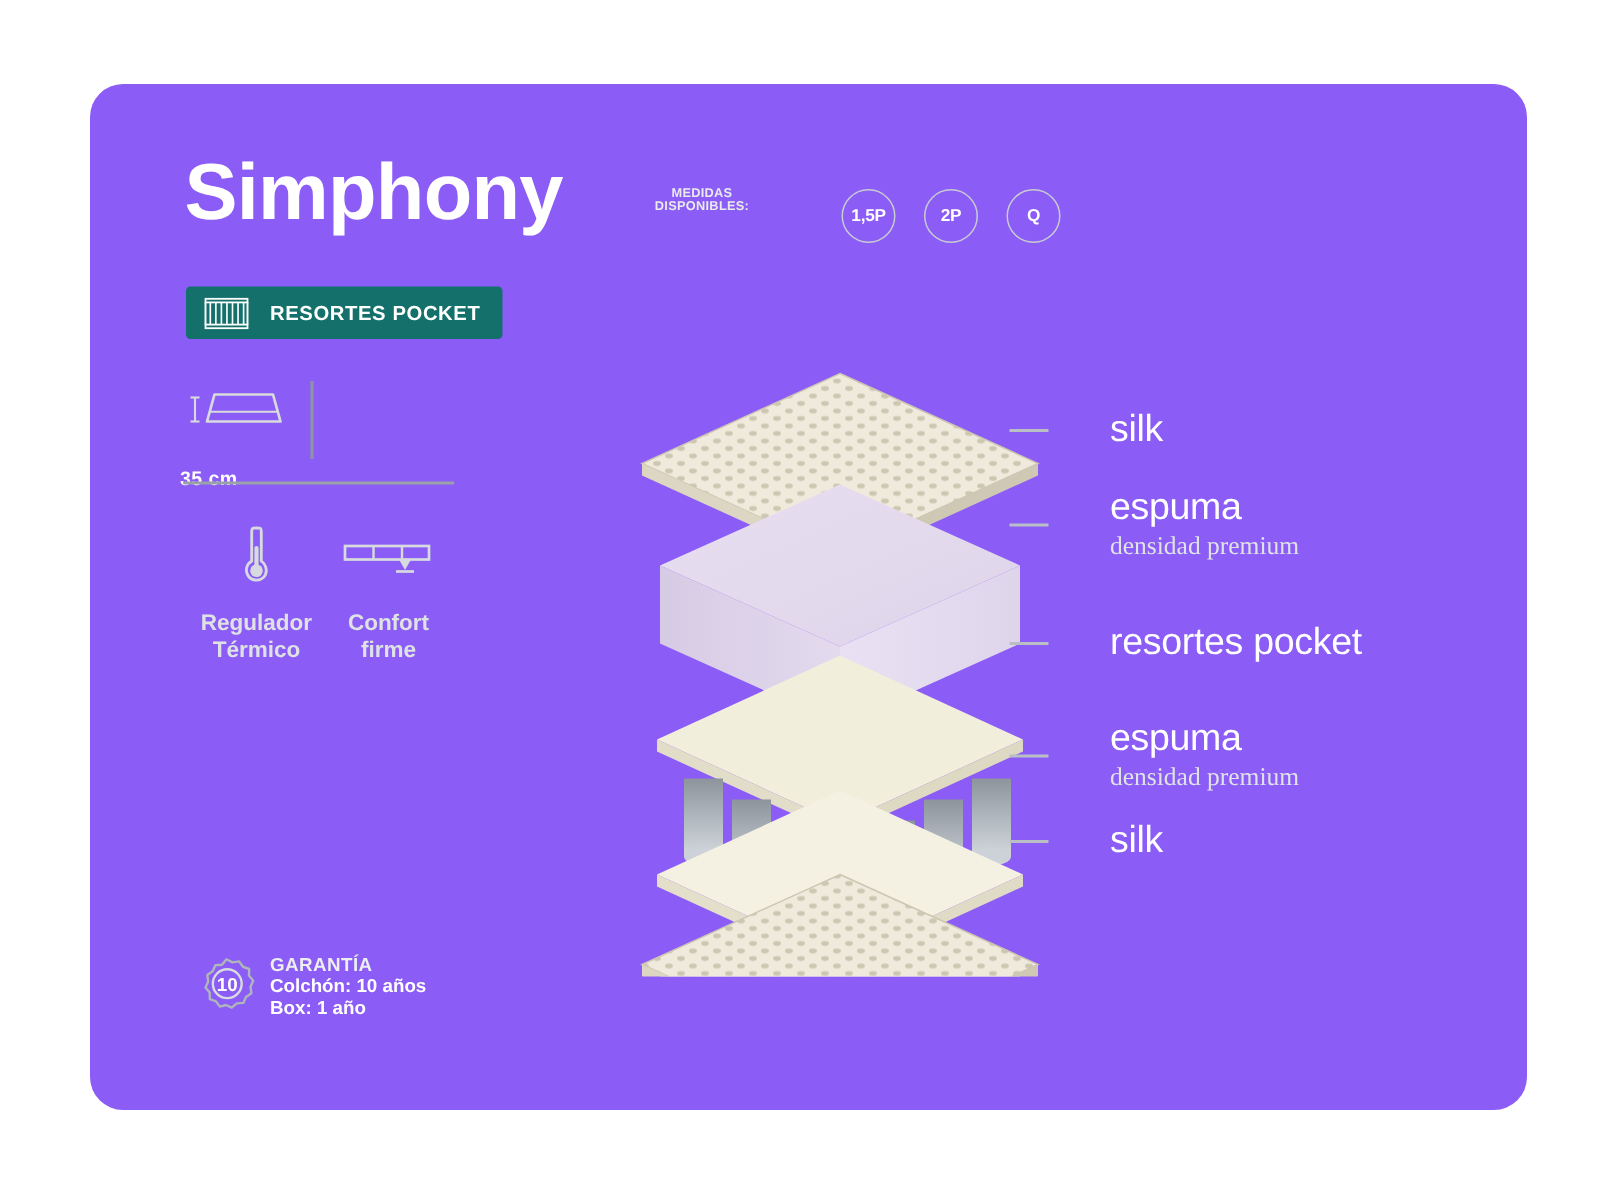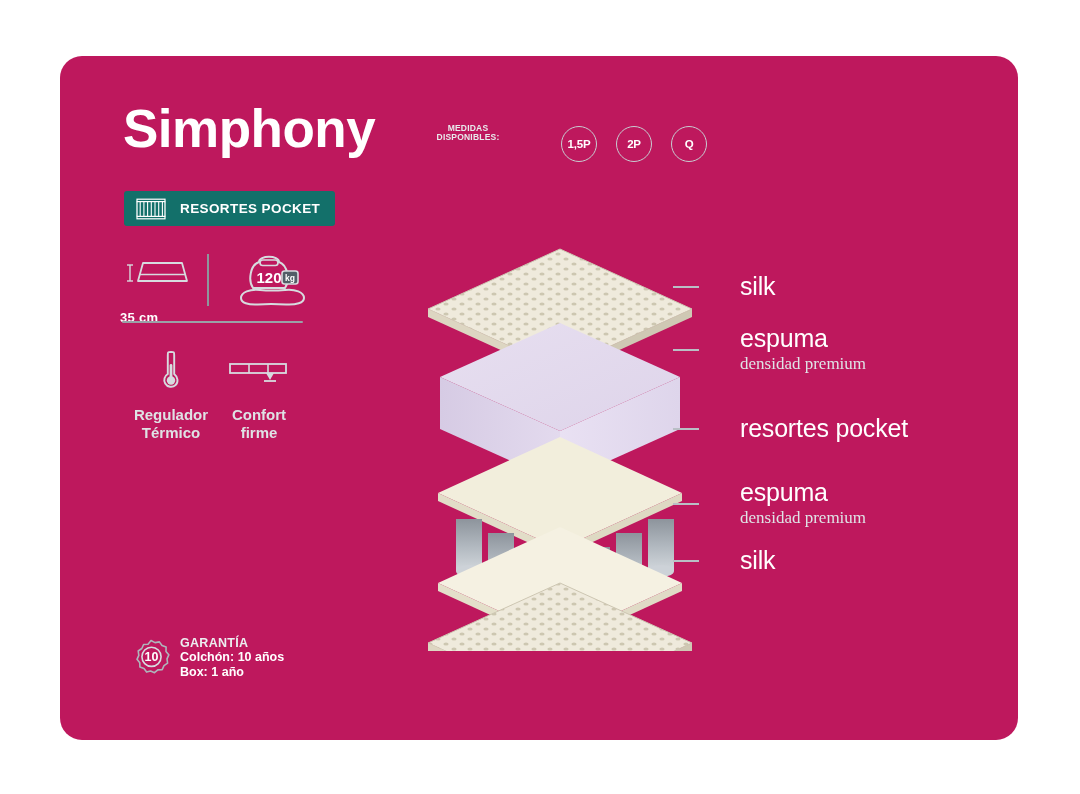--- a/index.html
+++ b/index.html
@@ -5,21 +5,21 @@
   html,body{margin:0;padding:0;}
   body{
     width:1080px;height:794px;
     background:#ffffff;
     font-family:"Liberation Sans","DejaVu Sans",sans-serif;
     overflow:hidden;
     position:relative;
   }
   #card{
     position:absolute;left:60px;top:56px;width:958px;height:684px;
-    background:#be185d;border-radius:22px;overflow:hidden;
+    background:#8b5cf6;border-radius:22px;overflow:hidden;
   }
 
   
   #product-title{
     position:absolute;left:63px;top:46px;
     font-size:53px;font-weight:bold;color:#ffffff;
     letter-spacing:-0.5px;line-height:1;
   }
 
   #measures-label{
@@ -139,30 +139,20 @@
         <line x1="10" y1="9" x2="10" y2="25" stroke="#d7dbdf" stroke-width="1.4"></line>
         <line x1="7" y1="9" x2="13" y2="9" stroke="#d7dbdf" stroke-width="1.4"></line>
         <line x1="7" y1="25" x2="13" y2="25" stroke="#d7dbdf" stroke-width="1.4"></line>
       </svg>
     </span>
     <div id="spec-height-value">35 cm</div>
   </div>
 
   <div id="spec-divider-v"></div>
 
-  <div id="spec-weight">
-    <svg width="74" height="58" viewBox="0 0 74 58">
-      <path d="M23 11 C23 4, 43 4, 43 11 C52 14, 54 30, 49 37 L17 37 C12 30, 14 14, 23 11 Z" fill="none" stroke="#d7dbdf" stroke-width="2"></path>
-      <rect x="24" y="9" width="18" height="5.5" rx="2.7" fill="none" stroke="#d7dbdf" stroke-width="1.7"></rect>
-      <text x="33" y="32" font-family="Liberation Sans, sans-serif" font-size="15" font-weight="bold" fill="#ffffff" text-anchor="middle">120</text>
-      <rect x="46" y="20" width="16" height="13" rx="2.5" fill="#535d67" stroke="#d7dbdf" stroke-width="1.6"></rect>
-      <text x="54" y="30" font-family="Liberation Sans, sans-serif" font-size="8.5" font-weight="bold" fill="#ffffff" text-anchor="middle">kg</text>
-      <path d="M5 47 C5 41, 14 38, 24 39 C30 39.6, 42 39.6, 49 39 C59 38, 68 41, 68 47 C68 52, 60 54, 50 53.5 C40 53, 30 53, 22 53.5 C12 54, 5 52, 5 47 Z" fill="none" stroke="#d7dbdf" stroke-width="2" stroke-linejoin="round"></path>
-    </svg>
-  </div>
 
   <div id="spec-divider-h"></div>
 
   <div class="feature" id="feature-0">
     <span>
       <svg width="30" height="46" viewBox="0 0 30 46">
         <path d="M15 4 C11.8 4, 11.8 4, 11.8 7.5 L11.8 26 C8.5 28, 7.2 32, 9.2 35.5 C11.2 39.2, 16.6 39.8, 19.6 37 C22.6 34.2, 22 29, 18.2 26 L18.2 7.5 C18.2 4, 18.2 4, 15 4 Z" fill="none" stroke="#d7dbdf" stroke-width="1.9"></path>
         <circle cx="15" cy="32.5" r="4.2" fill="#d7dbdf"></circle>
         <rect x="13.6" y="16" width="2.8" height="15" rx="1.4" fill="#d7dbdf"></rect>
       </svg>

